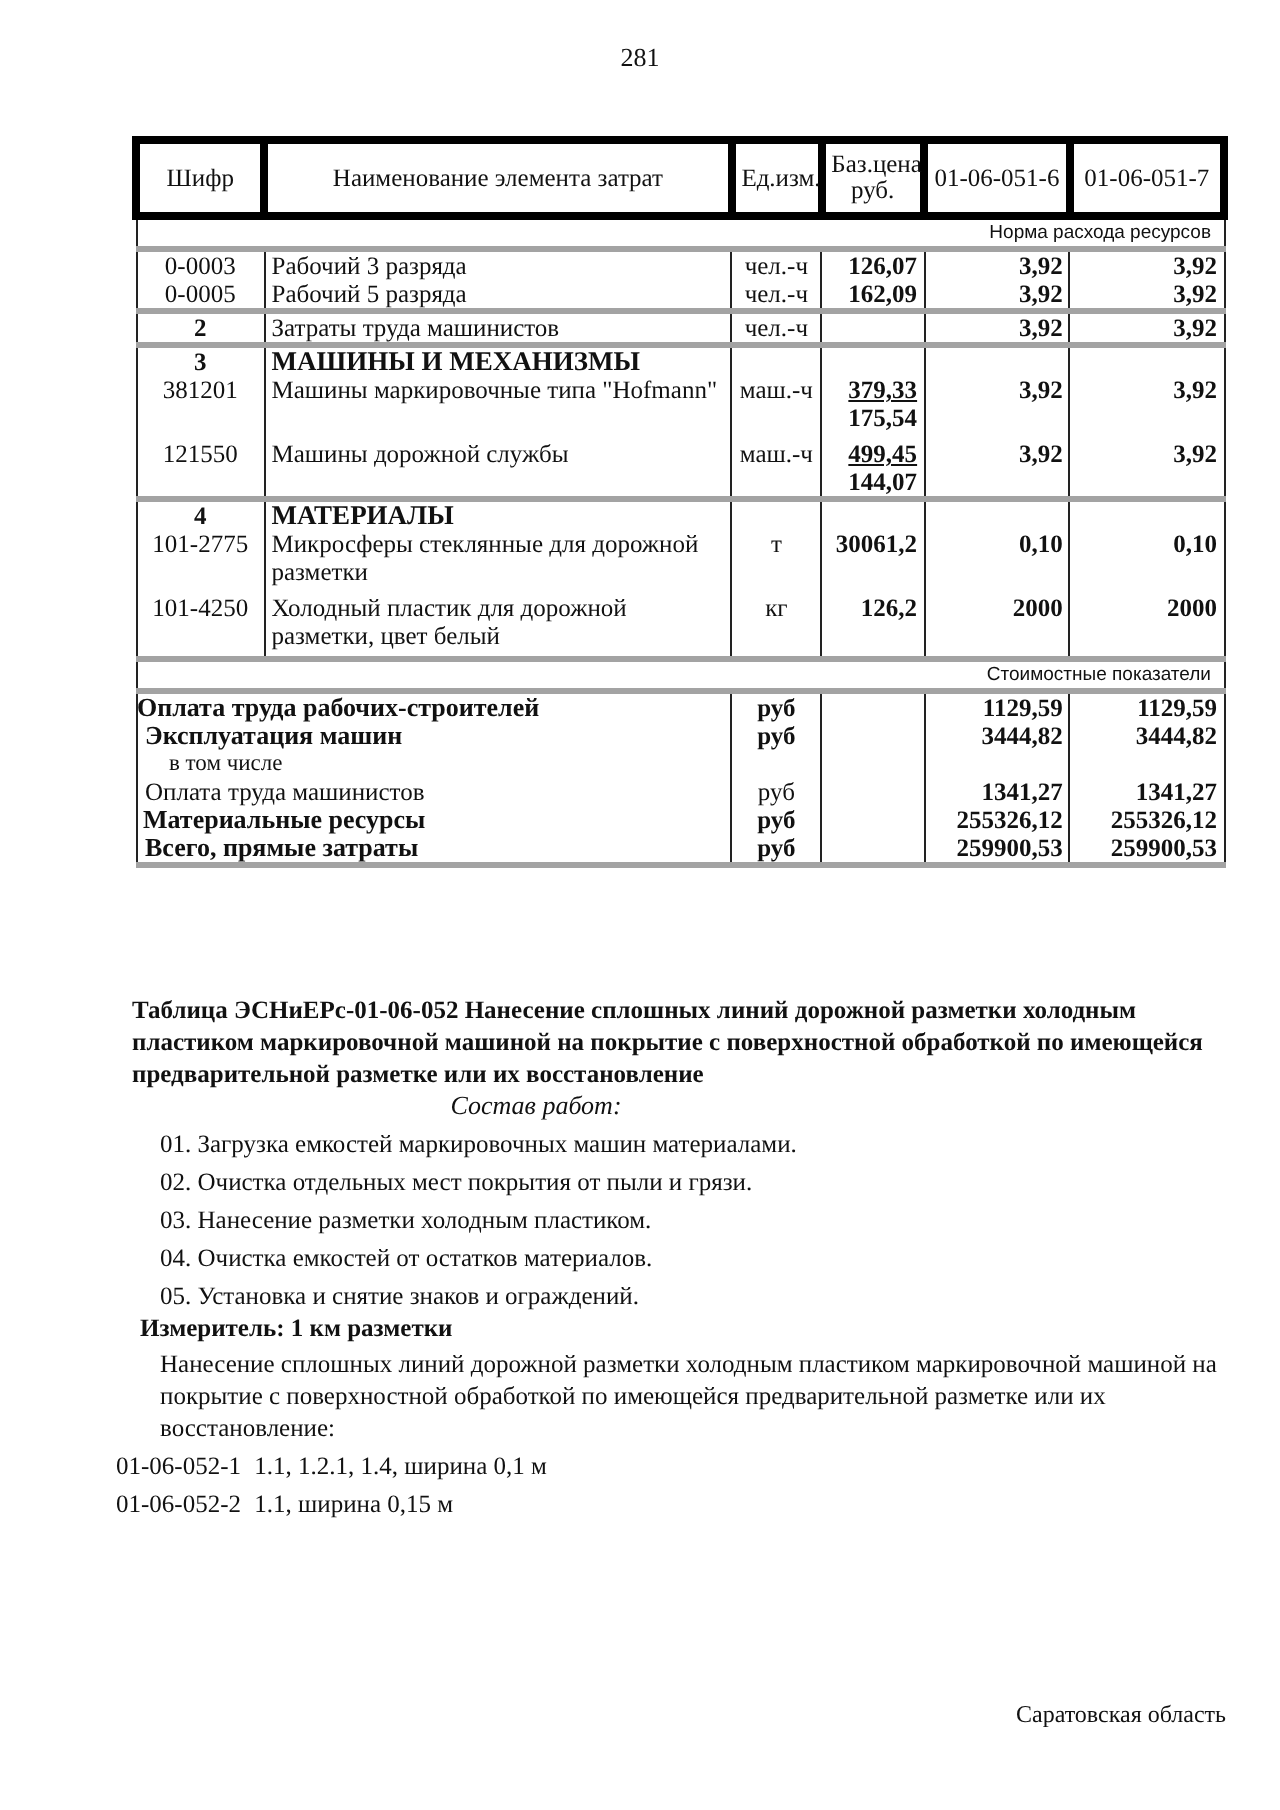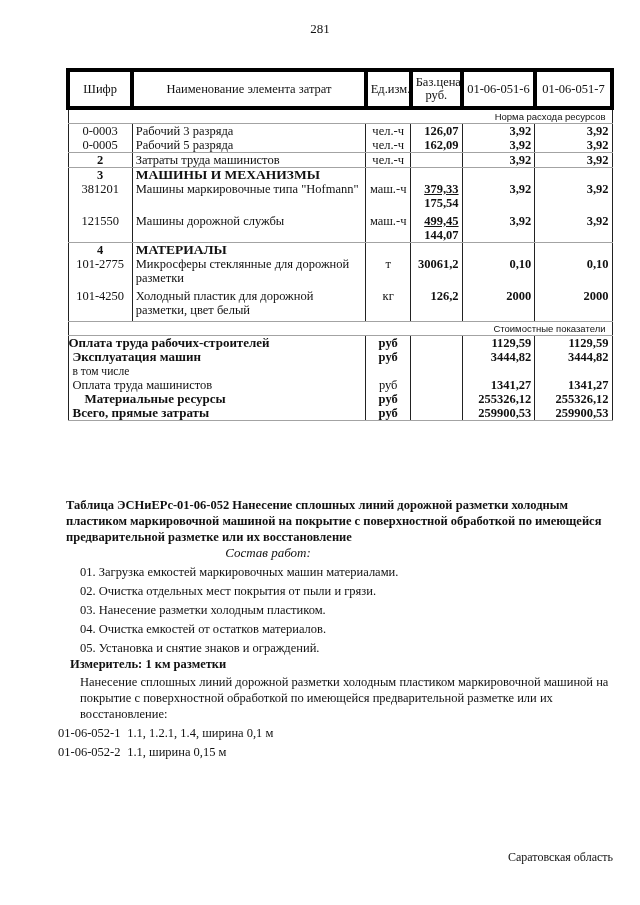--- a/index.html
+++ b/index.html
@@ -10,21 +10,21 @@
   .page-num { position: absolute; top: 21px; left: 0; width: 640px; text-align: center; font-size: 13px; }
 
   table.res {
     position: absolute; left: 66px; top: 68px; width: 548px;
     border-collapse: collapse; font-size: 12.5px; table-layout: fixed;
   }
   table.res td, table.res th { padding: 0 3px; vertical-align: top; line-height: 14px; }
   table.res th { font-weight: normal; border: 4px solid #000000; vertical-align: middle; height: 34px; font-size: 12.5px; }
   .c1 { width: 60px; } .c2 { width: 218px; } .c3 { width: 42px; } .c4 { width: 48px; } .c5 { width: 68px; } .c6 { width: 72px; }
   .bl { border-left: 1px solid #222; } .br { border-right: 1px solid #222; }
-  .bt { border-top: 1px solid #222; } .bb { border-bottom: 1px solid #a3a3a3; }
+  .bt { border-top: 1px solid #222; } .bb { border-bottom: 3px solid #a3a3a3; }
   .center { text-align: center; } .right { text-align: right; font-weight: bold; }
   .bold { font-weight: bold; }
   .sect-label { font-family: "Liberation Sans", "DejaVu Sans", sans-serif; font-size: 9.5px; text-align: right; height: 13px; line-height: 13px !important; padding-right: 6px !important; }
   .u { text-decoration: underline; }
   .cost td { line-height: 17px; }
 
   .title-block { position: absolute; left: 66px; top: 497px; width: 540px; font-weight: bold; font-size: 12.5px; line-height: 16px; }
   .subtitle { position: absolute; left: 0; top: 545px; width: 536px; text-align: center; font-style: italic; font-size: 13px; }
   .works { position: absolute; left: 80px; top: 563px; font-size: 12.5px; }
   .works div { height: 19px; line-height: 19px; }
@@ -152,35 +152,35 @@
         <td class="right br bold">1129,59</td>
       </tr>
       <tr class="cost">
         <td class="bl bold" colspan="2" style="padding-left: 4px; font-size: 13px;">Эксплуатация машин</td>
         <td class="center bl br bold">руб</td>
         <td class="br"></td>
         <td class="right br bold">3444,82</td>
         <td class="right br bold">3444,82</td>
       </tr>
       <tr class="cost">
-        <td class="bl" colspan="2" style="padding-left: 4px; font-size: 11.5px;">в том числе</td>
+        <td class="bl" colspan="2" style="padding-left: 16px; font-size: 11.5px;">в том числе</td>
         <td class="center bl br"></td>
         <td class="br"></td>
         <td class="right br"></td>
         <td class="right br"></td>
       </tr>
       <tr class="cost">
         <td class="bl" colspan="2" style="padding-left: 4px;">Оплата труда машинистов</td>
         <td class="center bl br">руб</td>
         <td class="br"></td>
         <td class="right br">1341,27</td>
         <td class="right br">1341,27</td>
       </tr>
       <tr class="cost">
-        <td class="bl bold" colspan="2" style="padding-left: 16px; font-size: 13px;">Материальные ресурсы</td>
+        <td class="bl bold" colspan="2" style="padding-left: 3px; font-size: 13px;">Материальные ресурсы</td>
         <td class="center bl br bold">руб</td>
         <td class="br"></td>
         <td class="right br bold">255326,12</td>
         <td class="right br bold">255326,12</td>
       </tr>
       <tr class="cost">
         <td class="bl bb bold" colspan="2" style="padding-left: 4px; font-size: 13px;">Всего, прямые затраты</td>
         <td class="center bl br bb bold">руб</td>
         <td class="br bb"></td>
         <td class="right br bb bold">259900,53</td>

